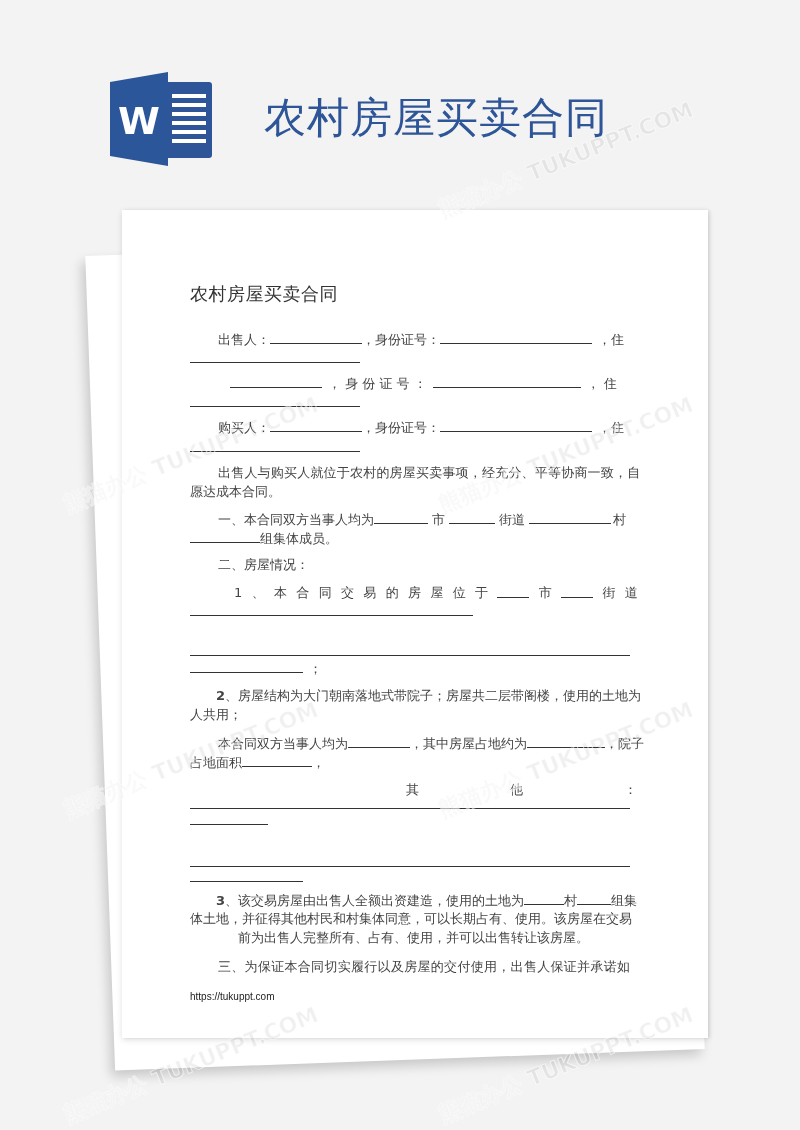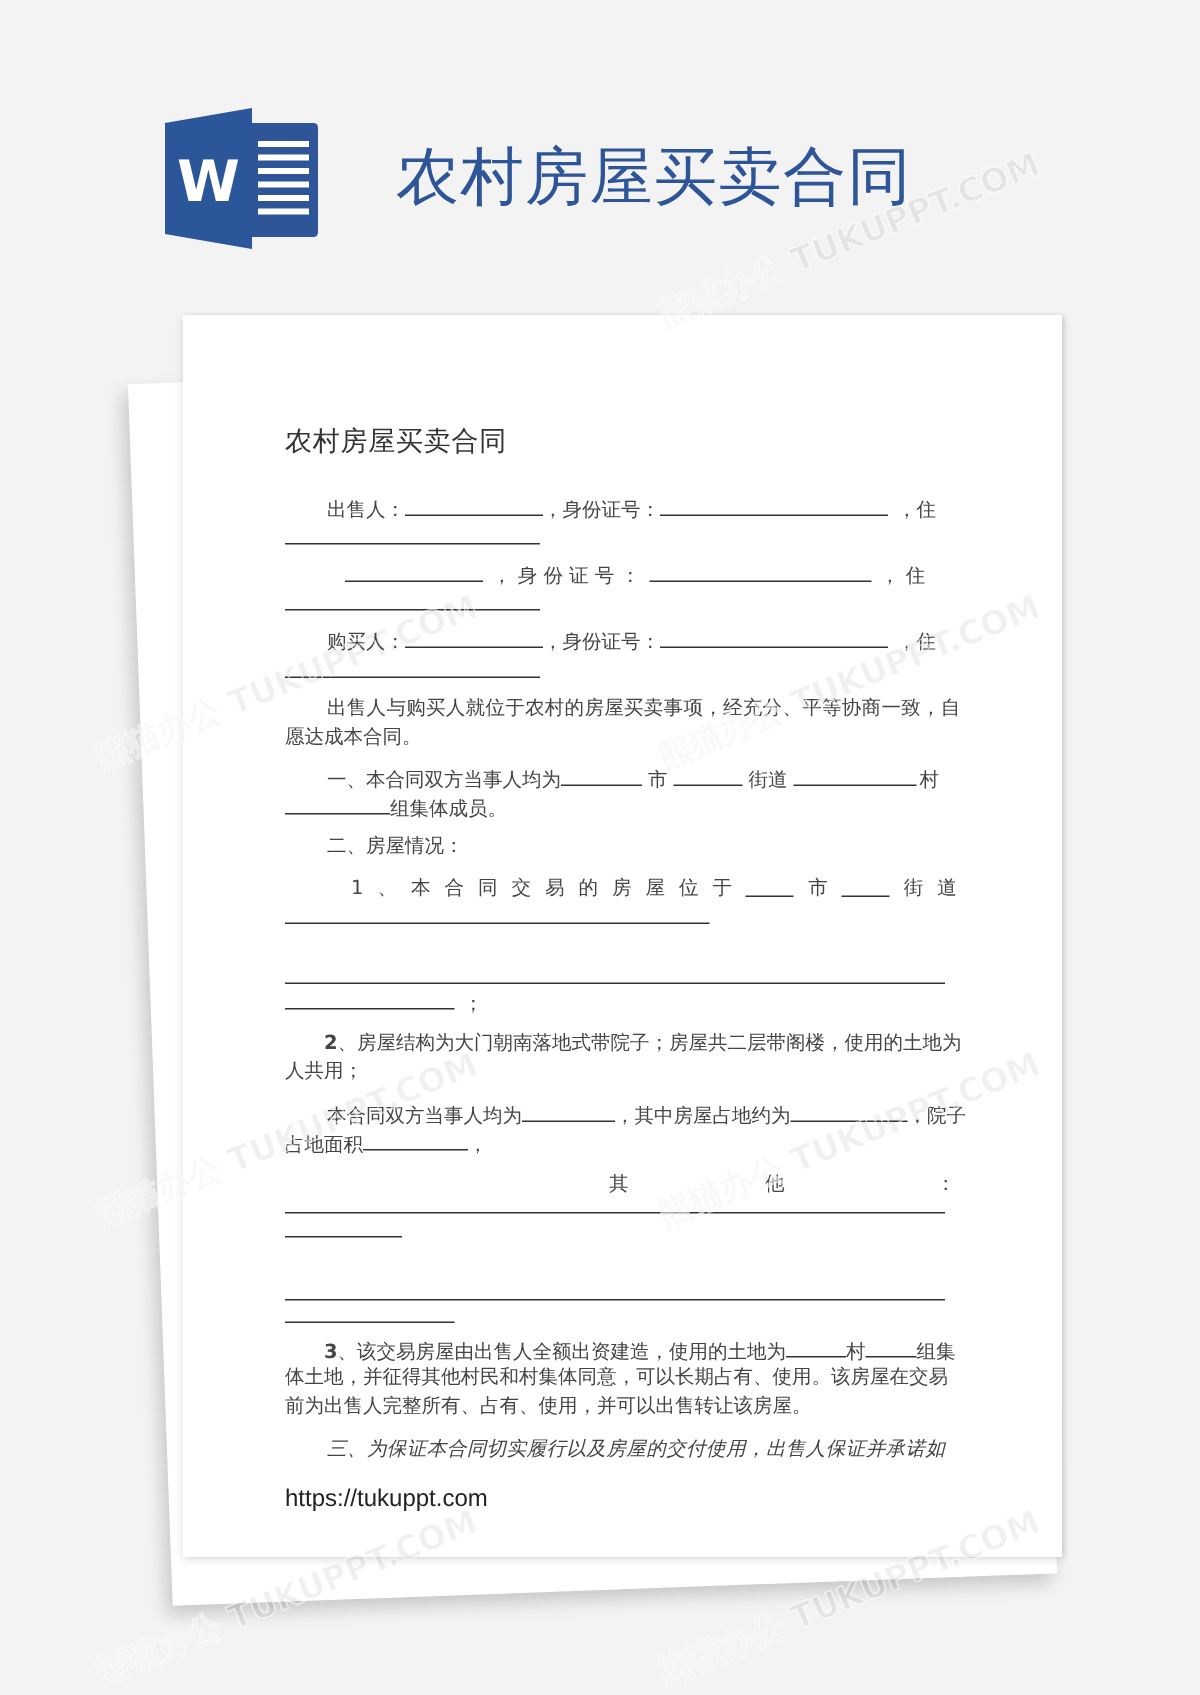--- a/index.html
+++ b/index.html
@@ -37,21 +37,21 @@
     .doc-title {
       position: absolute; left: 0; top: 72px; font-size: 18px; color: #333;
       font-family: "DejaVu Sans", "Liberation Sans", sans-serif; letter-spacing: 0.5px;
     }
     .ln { position: absolute; left: 0; width: 448px; height: 18px; line-height: 18px; white-space: nowrap; font-size: 13px; color: #444; }
     .u { display: inline-block; border-bottom: 1.3px solid #333; height: 13px; vertical-align: baseline; }
     .rule { position: absolute; left: 0; border-bottom: 1.3px solid #333; height: 0; }
     .just { display: flex; justify-content: space-between; }
     .sans { font-family: "DejaVu Sans", "Liberation Sans", sans-serif; }
     .url {
-      position: absolute; left: 0; top: 781px; font-size: 16px; color: #222;
+      position: absolute; left: 0; top: 781px; font-size: 10px; color: #222;
       font-family: "Liberation Sans", "DejaVu Sans", sans-serif;
     }
   </style>
 </head>
 <body>
 
 <svg class="word-icon" viewBox="0 0 104 94">
   <rect x="44" y="10" width="58" height="76" rx="3" fill="#2e5597"></rect>
   <g fill="#ffffff">
     <rect x="62" y="22" width="34" height="4"></rect>
@@ -145,24 +145,24 @@
     </div>
     <div class="rule" style="top:598px; width:440px;"></div>
     <div class="rule" style="top:614px; width:78px;"></div>
     <div class="rule" style="top:656px; width:440px;"></div>
     <div class="rule" style="top:671px; width:113px;"></div>
 
     <div class="ln" style="top:681px;">
       <span class="sans" style="margin-left:26px; font-weight:bold;">3</span><span>、该交易房屋由出售人全额出资建造，使用的土地为</span><span class="u" style="width:40px;"></span><span>村</span><span class="u" style="width:34px;"></span><span>组集</span>
     </div>
     <div class="ln" style="top:700px;">体土地，并征得其他村民和村集体同意，可以长期占有、使用。该房屋在交易</div>
-    <div class="ln" style="top:719px;">前为出售人完整所有、占有、使用，并可以出售转让该房屋。</div>
+    <div class="ln" style="top:719px;margin-left:48px;">前为出售人完整所有、占有、使用，并可以出售转让该房屋。</div>
 
     <div class="ln" style="top:748px;">
-      <span style="margin-left:28px; letter-spacing:0.3px;font-style:italic;">三、为保证本合同切实履行以及房屋的交付使用，出售人保证并承诺如</span>
+      <span style="margin-left:28px; letter-spacing:0.3px;">三、为保证本合同切实履行以及房屋的交付使用，出售人保证并承诺如</span>
     </div>
 
     <div class="url">https://tukuppt.com</div>
   </div>
 </div>
 
 <div class="wm" style="left:430px; top:145px;">熊猫办公 TUKUPPT.COM</div>
 <div class="wm" style="left:55px; top:440px;">熊猫办公 TUKUPPT.COM</div>
 <div class="wm" style="left:430px; top:440px;">熊猫办公 TUKUPPT.COM</div>
 <div class="wm" style="left:55px; top:745px;">熊猫办公 TUKUPPT.COM</div>

